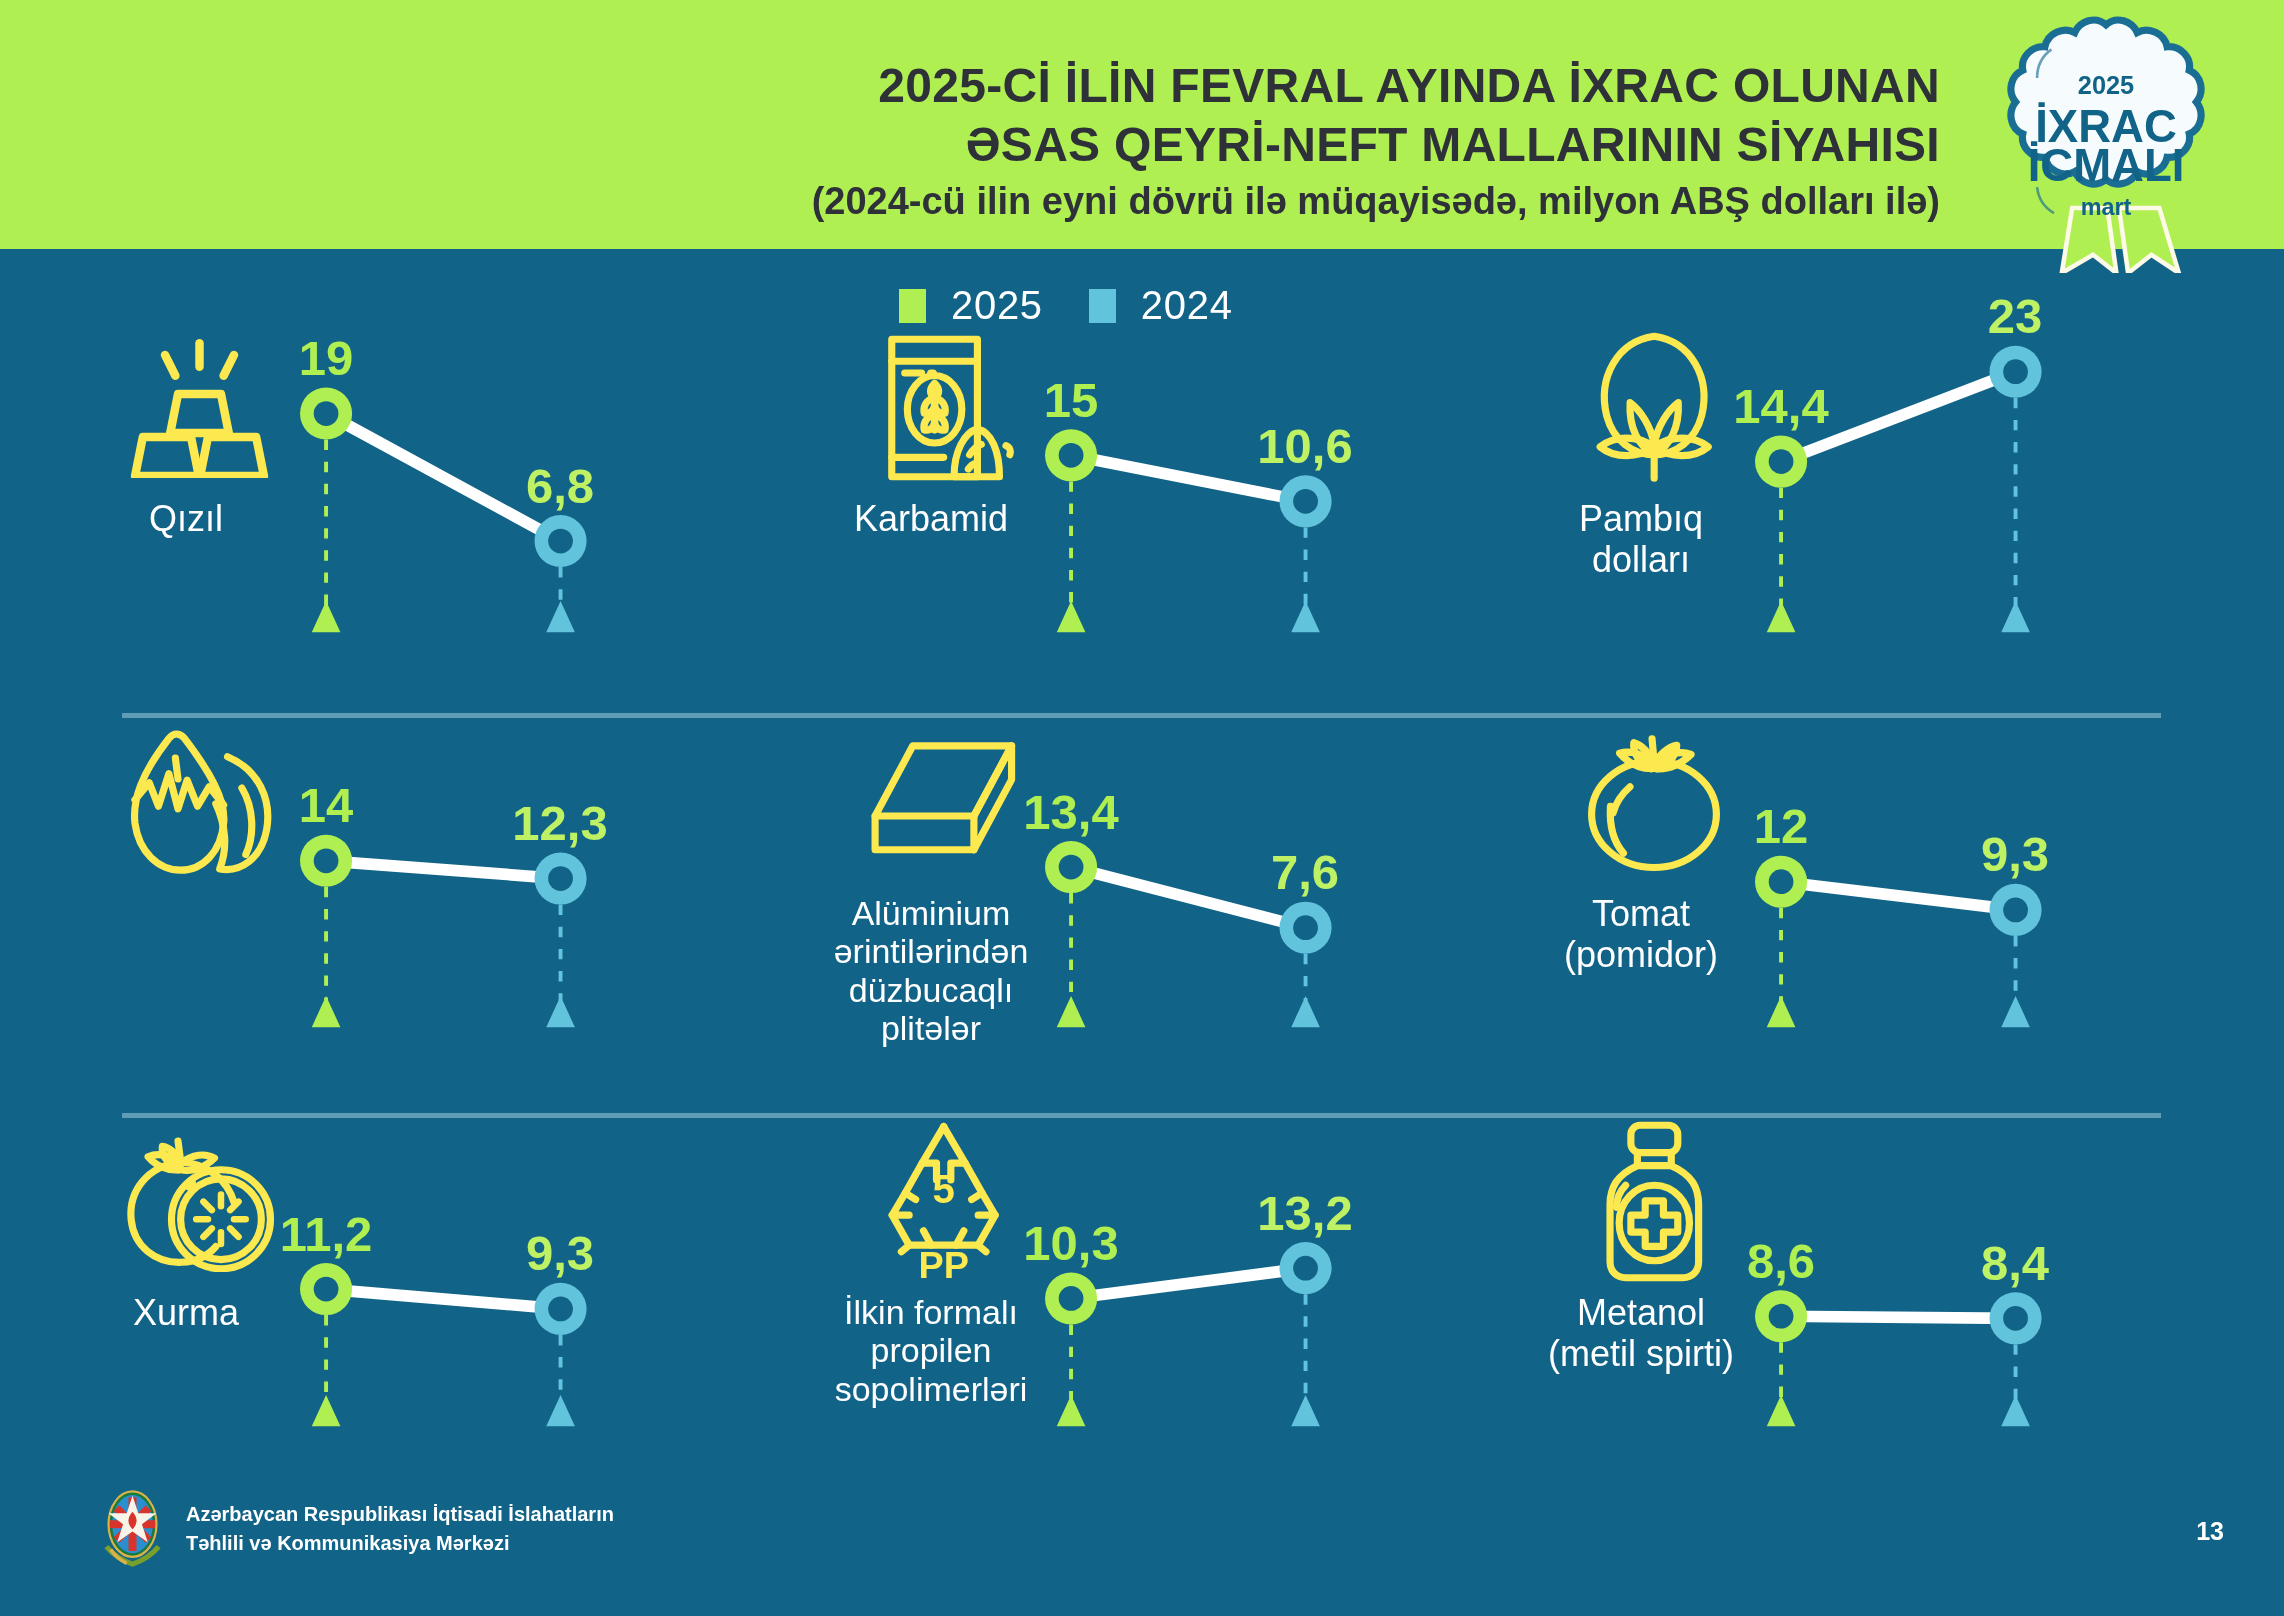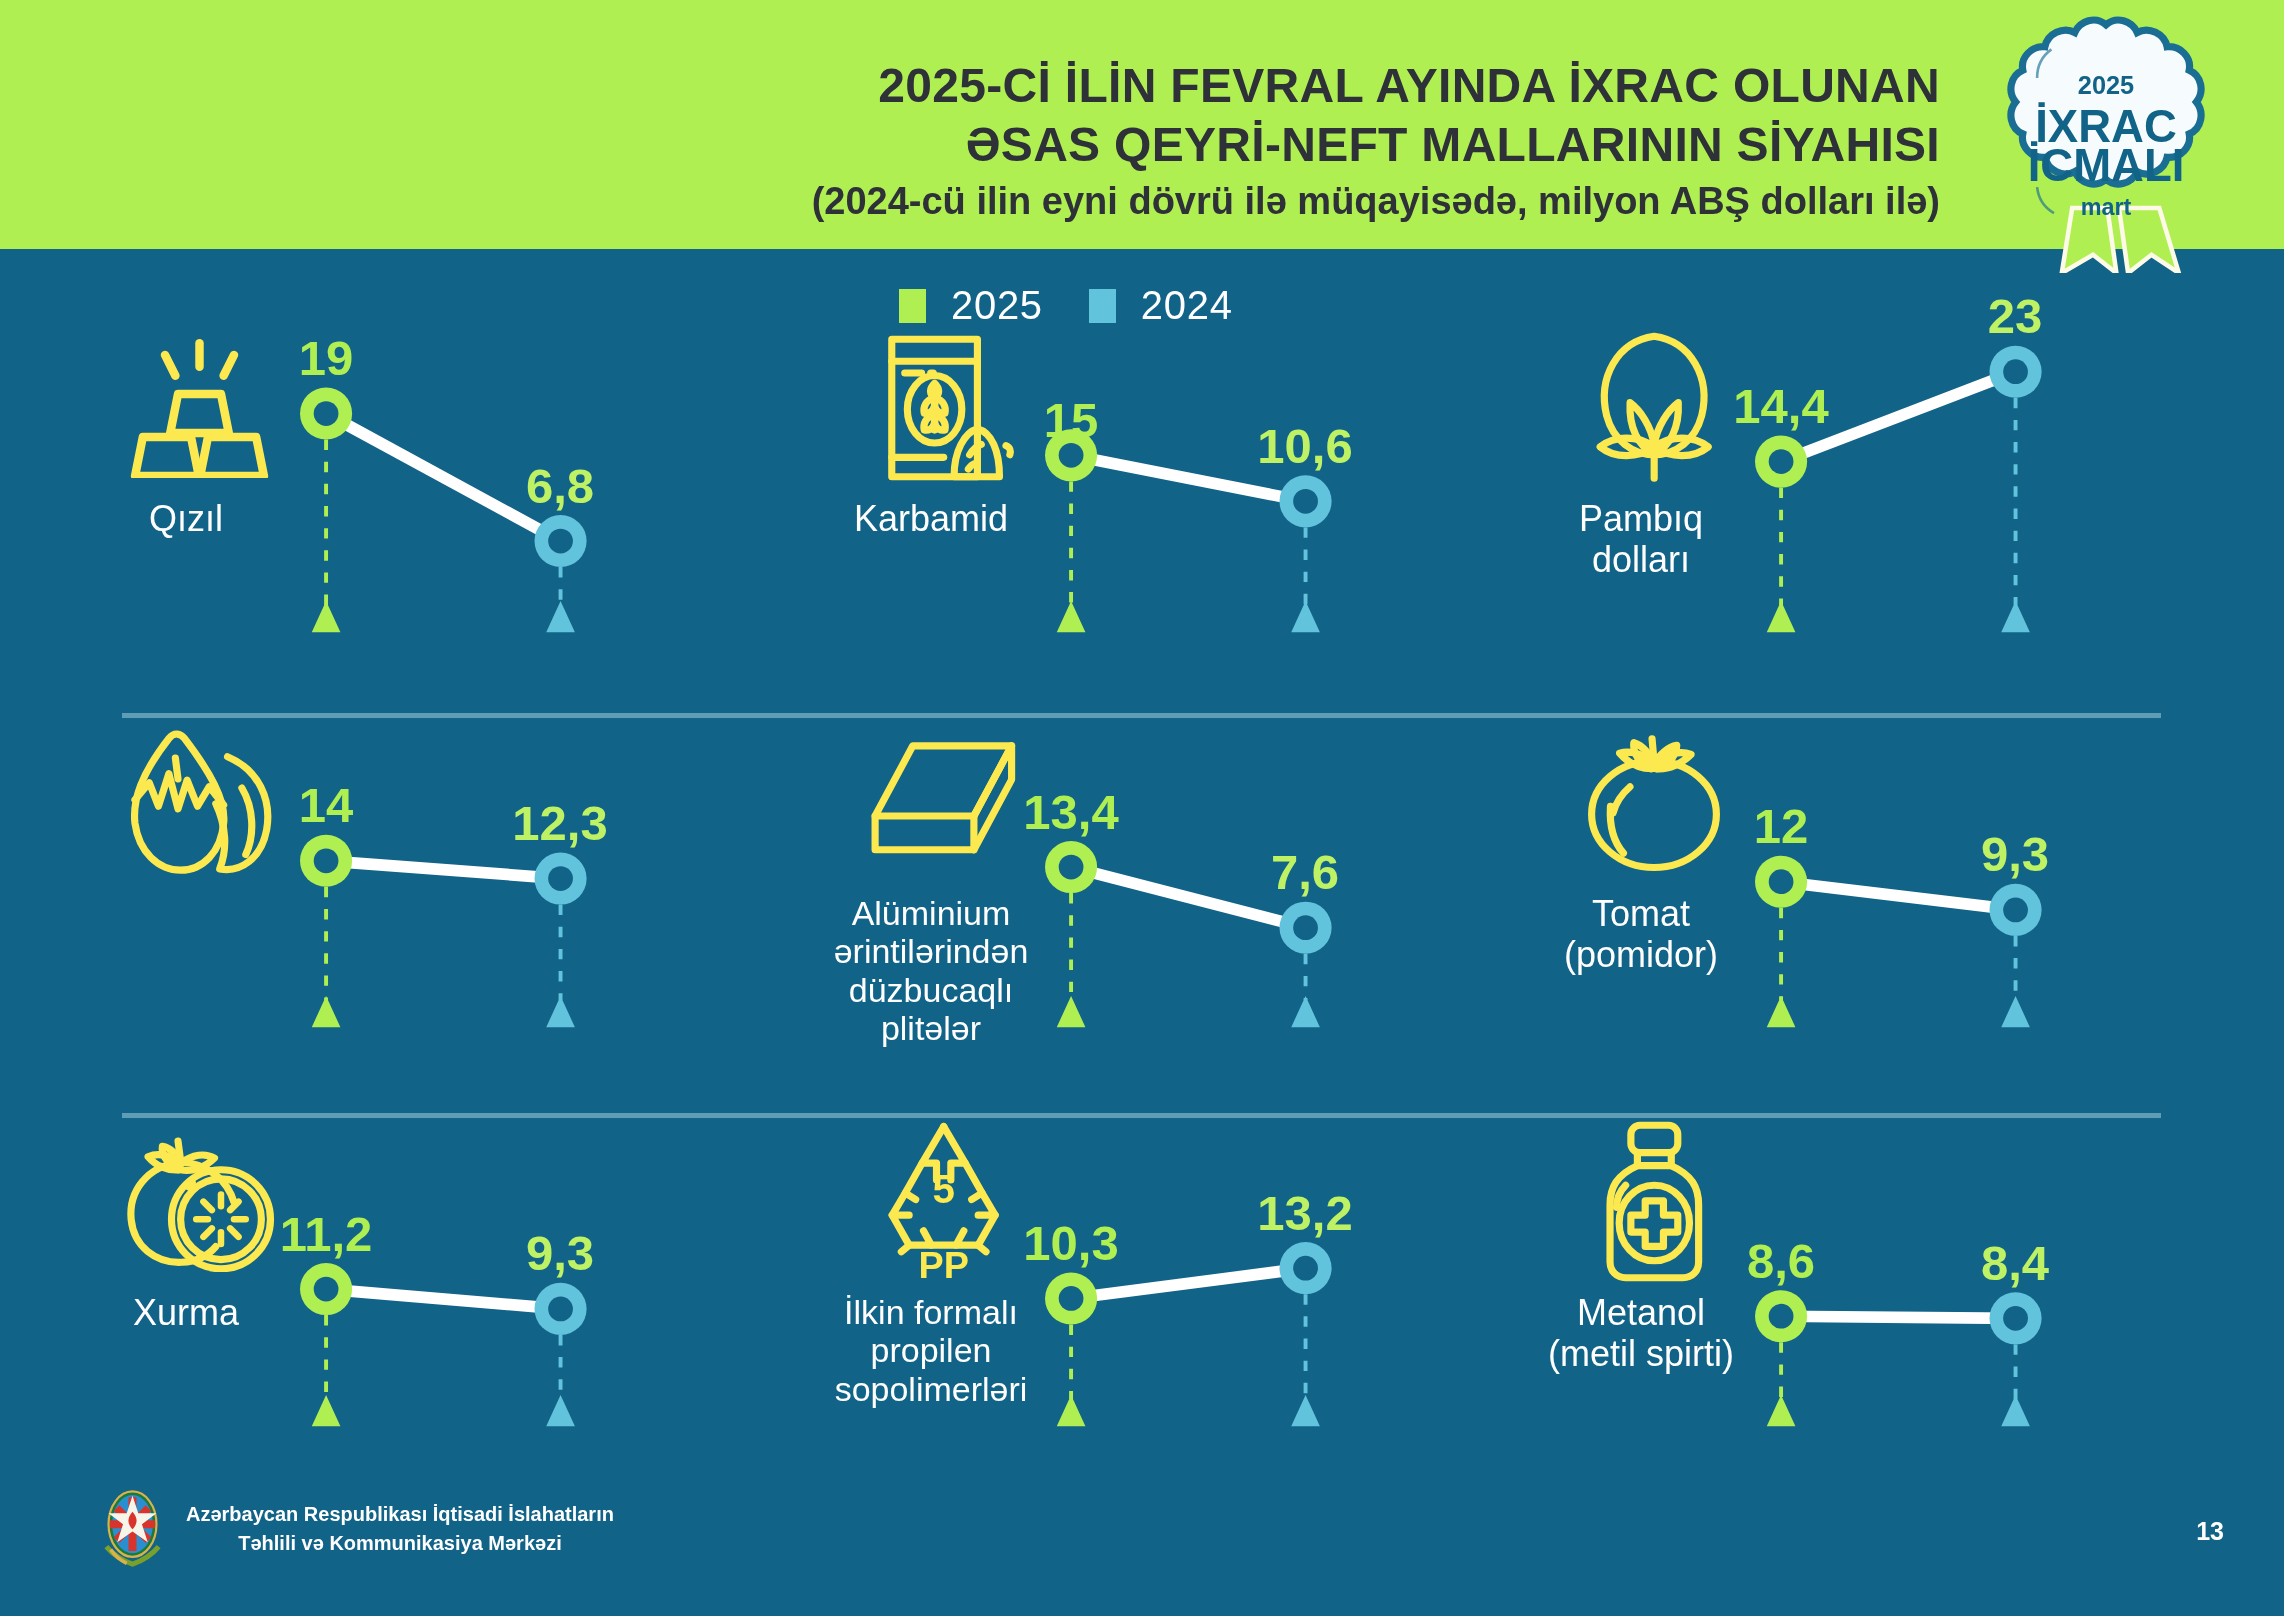--- a/index.html
+++ b/index.html
@@ -96,21 +96,21 @@
   }
   .val.g{ color:#b0ef52; }
   .val.b{ color:#bef264;text-align:right; }
 
   
   #footer{
     position:absolute; left:96px; top:1490px;
     display:flex; align-items:center; gap:17px;
   }
   #emblem{ width:73px; height:77px; }
-  #footer-text{ color:#ffffff; font-size:20px; font-weight:bold; line-height:1.42;text-align:center; }
+  #footer-text{ color:#ffffff; font-size:20px; font-weight:bold; line-height:1.42; }
   #page-number{
     position:absolute; right:60px; top:1517px;
     color:#ffffff; font-size:25px; font-weight:bold;
   }
 </style>
 </head>
 <body>
 
 <div id="header-band"></div>
 
@@ -235,21 +235,21 @@
             <line x1="60" y1="198.39506172839506" x2="420" y2="269.01234567901236" stroke="#ffffff" stroke-width="18"></line>
             <g>
               <circle cx="60" cy="198.39506172839506" r="40" fill="#b0ef52"></circle>
               <circle cx="60" cy="198.39506172839506" r="19" fill="#116387"></circle>
             </g>
             <g>
               <circle cx="420" cy="269.01234567901236" r="40" fill="#62c3dd"></circle>
               <circle cx="420" cy="269.01234567901236" r="19" fill="#116387"></circle>
             </g>
           </svg>
-          <div class="val g" style="left: 39px; top: 46px; margin-top: 20px;">15</div>
+          <div class="val g" style="left: 39px; top: 46px;">15</div>
           <div class="val b" style="left: 273px; top: 92px;">10,6</div>
         </div>
       </div>
       <div class="cell c2">
         <div class="cell-left">
           <div class="cell-icon">
             <svg width="153" height="153" viewBox="0 0 235 235">
       <g fill="none" stroke="#fce94f" stroke-width="11" stroke-linecap="round" stroke-linejoin="round">
         <path d="M117 8 C60 16 30 72 44 130 C54 168 84 190 117 190 C150 190 180 168 190 130 C204 72 174 16 117 8 Z"></path>
         <path d="M117 190 L117 226"></path>

